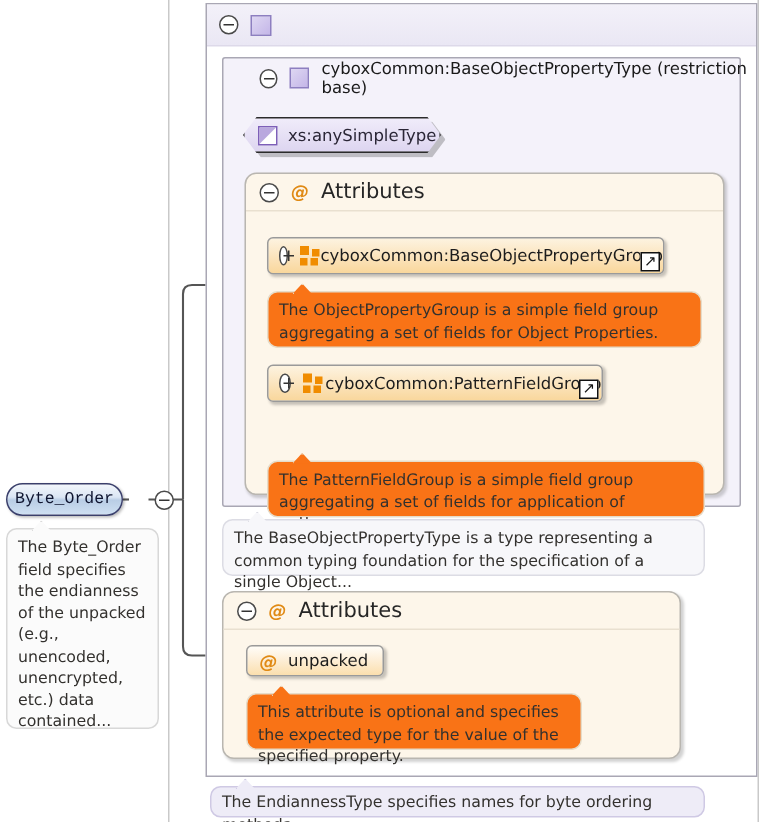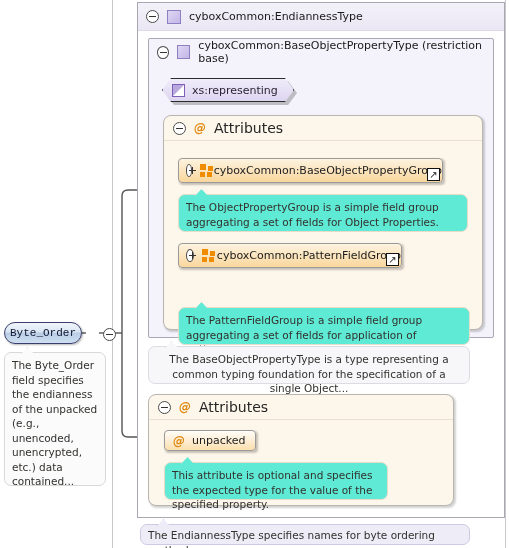--- a/index.html
+++ b/index.html
@@ -54,25 +54,25 @@
     line-height:14.5px;
     padding:5px 7px;
     z-index:5;
   }
   .doc .tip{
     position:absolute;top:-6px;left:16px;width:12px;height:6px;
     background:inherit;
     clip-path:polygon(50% 0,100% 100%,0 100%);
     border-left:1px solid #d8d8d8;border-top:1px solid #d8d8d8;
   }
-  .doc.orange{background:#5eead4;border-color:#e6dcc9;}
+  .doc.orange{background:#f97316;border-color:#e6dcc9;}
   .doc.orange .tip{border-color:#e6dcc9;}
   .doc.purple{background:#eeecf7;border-color:#cfc9e4;}
   .doc.purple .tip{border-color:#cfc9e4;}
-  .doc.plain{background:#f7f7fa;border-color:#dcdce4;text-align:center;}
+  .doc.plain{background:#f7f7fa;border-color:#dcdce4;}
   .doc.plain .tip{border-color:#dcdce4;}
 
   
   #outer-frame{
     left:112px;top:-2px;width:394px;height:552px;
     border-left:1px solid #c9c9c9;border-right:1px solid #c9c9c9;
     box-sizing:border-box;z-index:1;
   }
 
   
@@ -98,21 +98,21 @@
   
   #baseobj-box{
     left:148px;top:38px;width:346px;height:300px;
     border:1px solid #a9a7b4;
     background:#f4f2fa;
     box-sizing:border-box;
     border-radius:2px;
     z-index:3;
   }
   #baseobj-head{
-    position:absolute;left:0;top:0;width:100%;height:26px;
+    position:absolute;left:16px;top:0;width:100%;height:26px;
     display:flex;align-items:center;gap:8px;padding-left:8px;box-sizing:border-box;
   }
 
   
   #anysimple{
     left:162px;top:78px;width:132px;height:24px;
     background:linear-gradient(to bottom,#f0ecfa,#ddd5f0);
     border:1px solid #2b2b2b;
     box-sizing:border-box;
     clip-path:polygon(9px 0,calc(100% - 9px) 0,100% 50%,calc(100% - 9px) 100%,9px 100%,0 50%);
@@ -206,38 +206,37 @@
 </svg>
 
 
 <div class="abs" id="outer-frame"></div>
 
 
 <div class="abs" id="endianness-box">
   <div id="endianness-head">
     <span class="circ"></span>
     <span class="type-sq"></span>
-    <span>cyboxCommon:EndiannessType</span>
   </div>
 </div>
 
 
 <div class="abs" id="baseobj-box">
   <div id="baseobj-head">
     <span class="circ"></span>
     <span class="type-sq"></span>
     <span>cyboxCommon:BaseObjectPropertyType (restriction base)</span>
   </div>
 </div>
 
 
 <div class="abs" id="anysimple-shadow"></div>
 <div class="abs" id="anysimple">
   <span class="simple-ico"></span>
-  <span>xs:representing</span>
+  <span>xs:anySimpleType</span>
 </div>
 
 
 <div class="abs attr-panel" style="left:163px;top:115px;width:320px;height:215px;">
   <div class="attr-head">
     <span class="circ"></span>
     <span class="at-sym">@</span>
     <span class="attr-head-label">Attributes</span>
   </div>
 </div>

